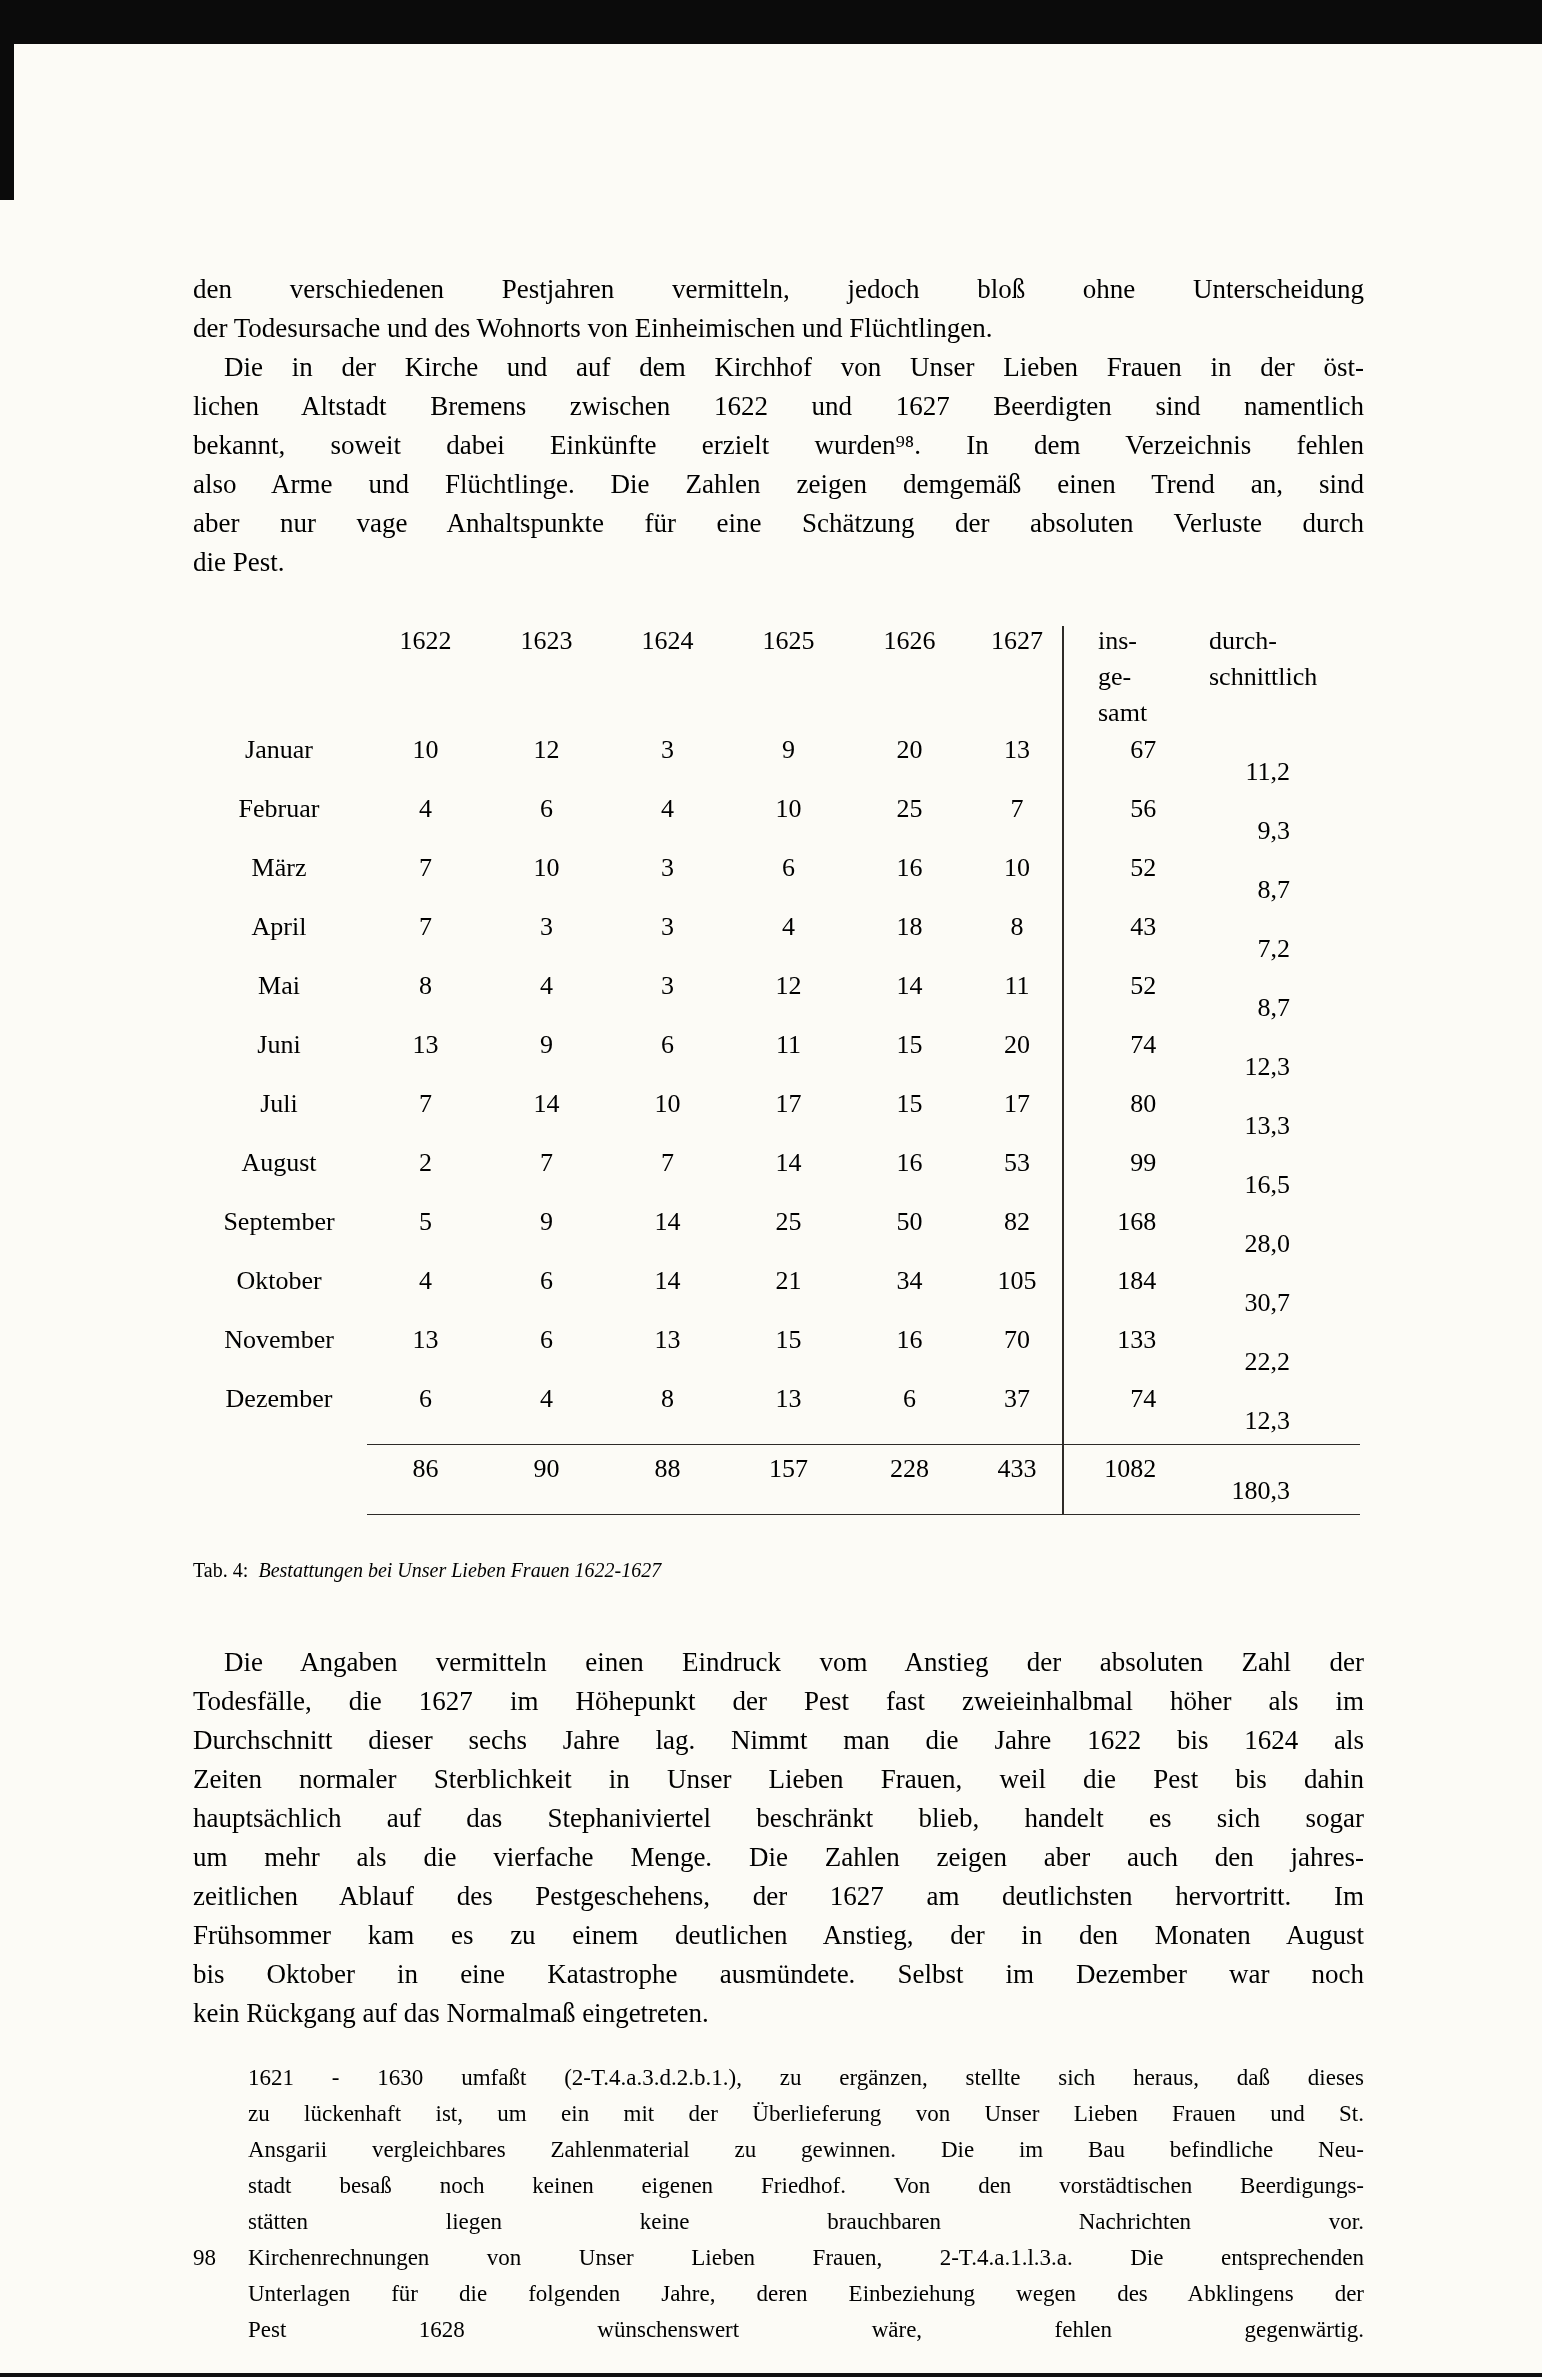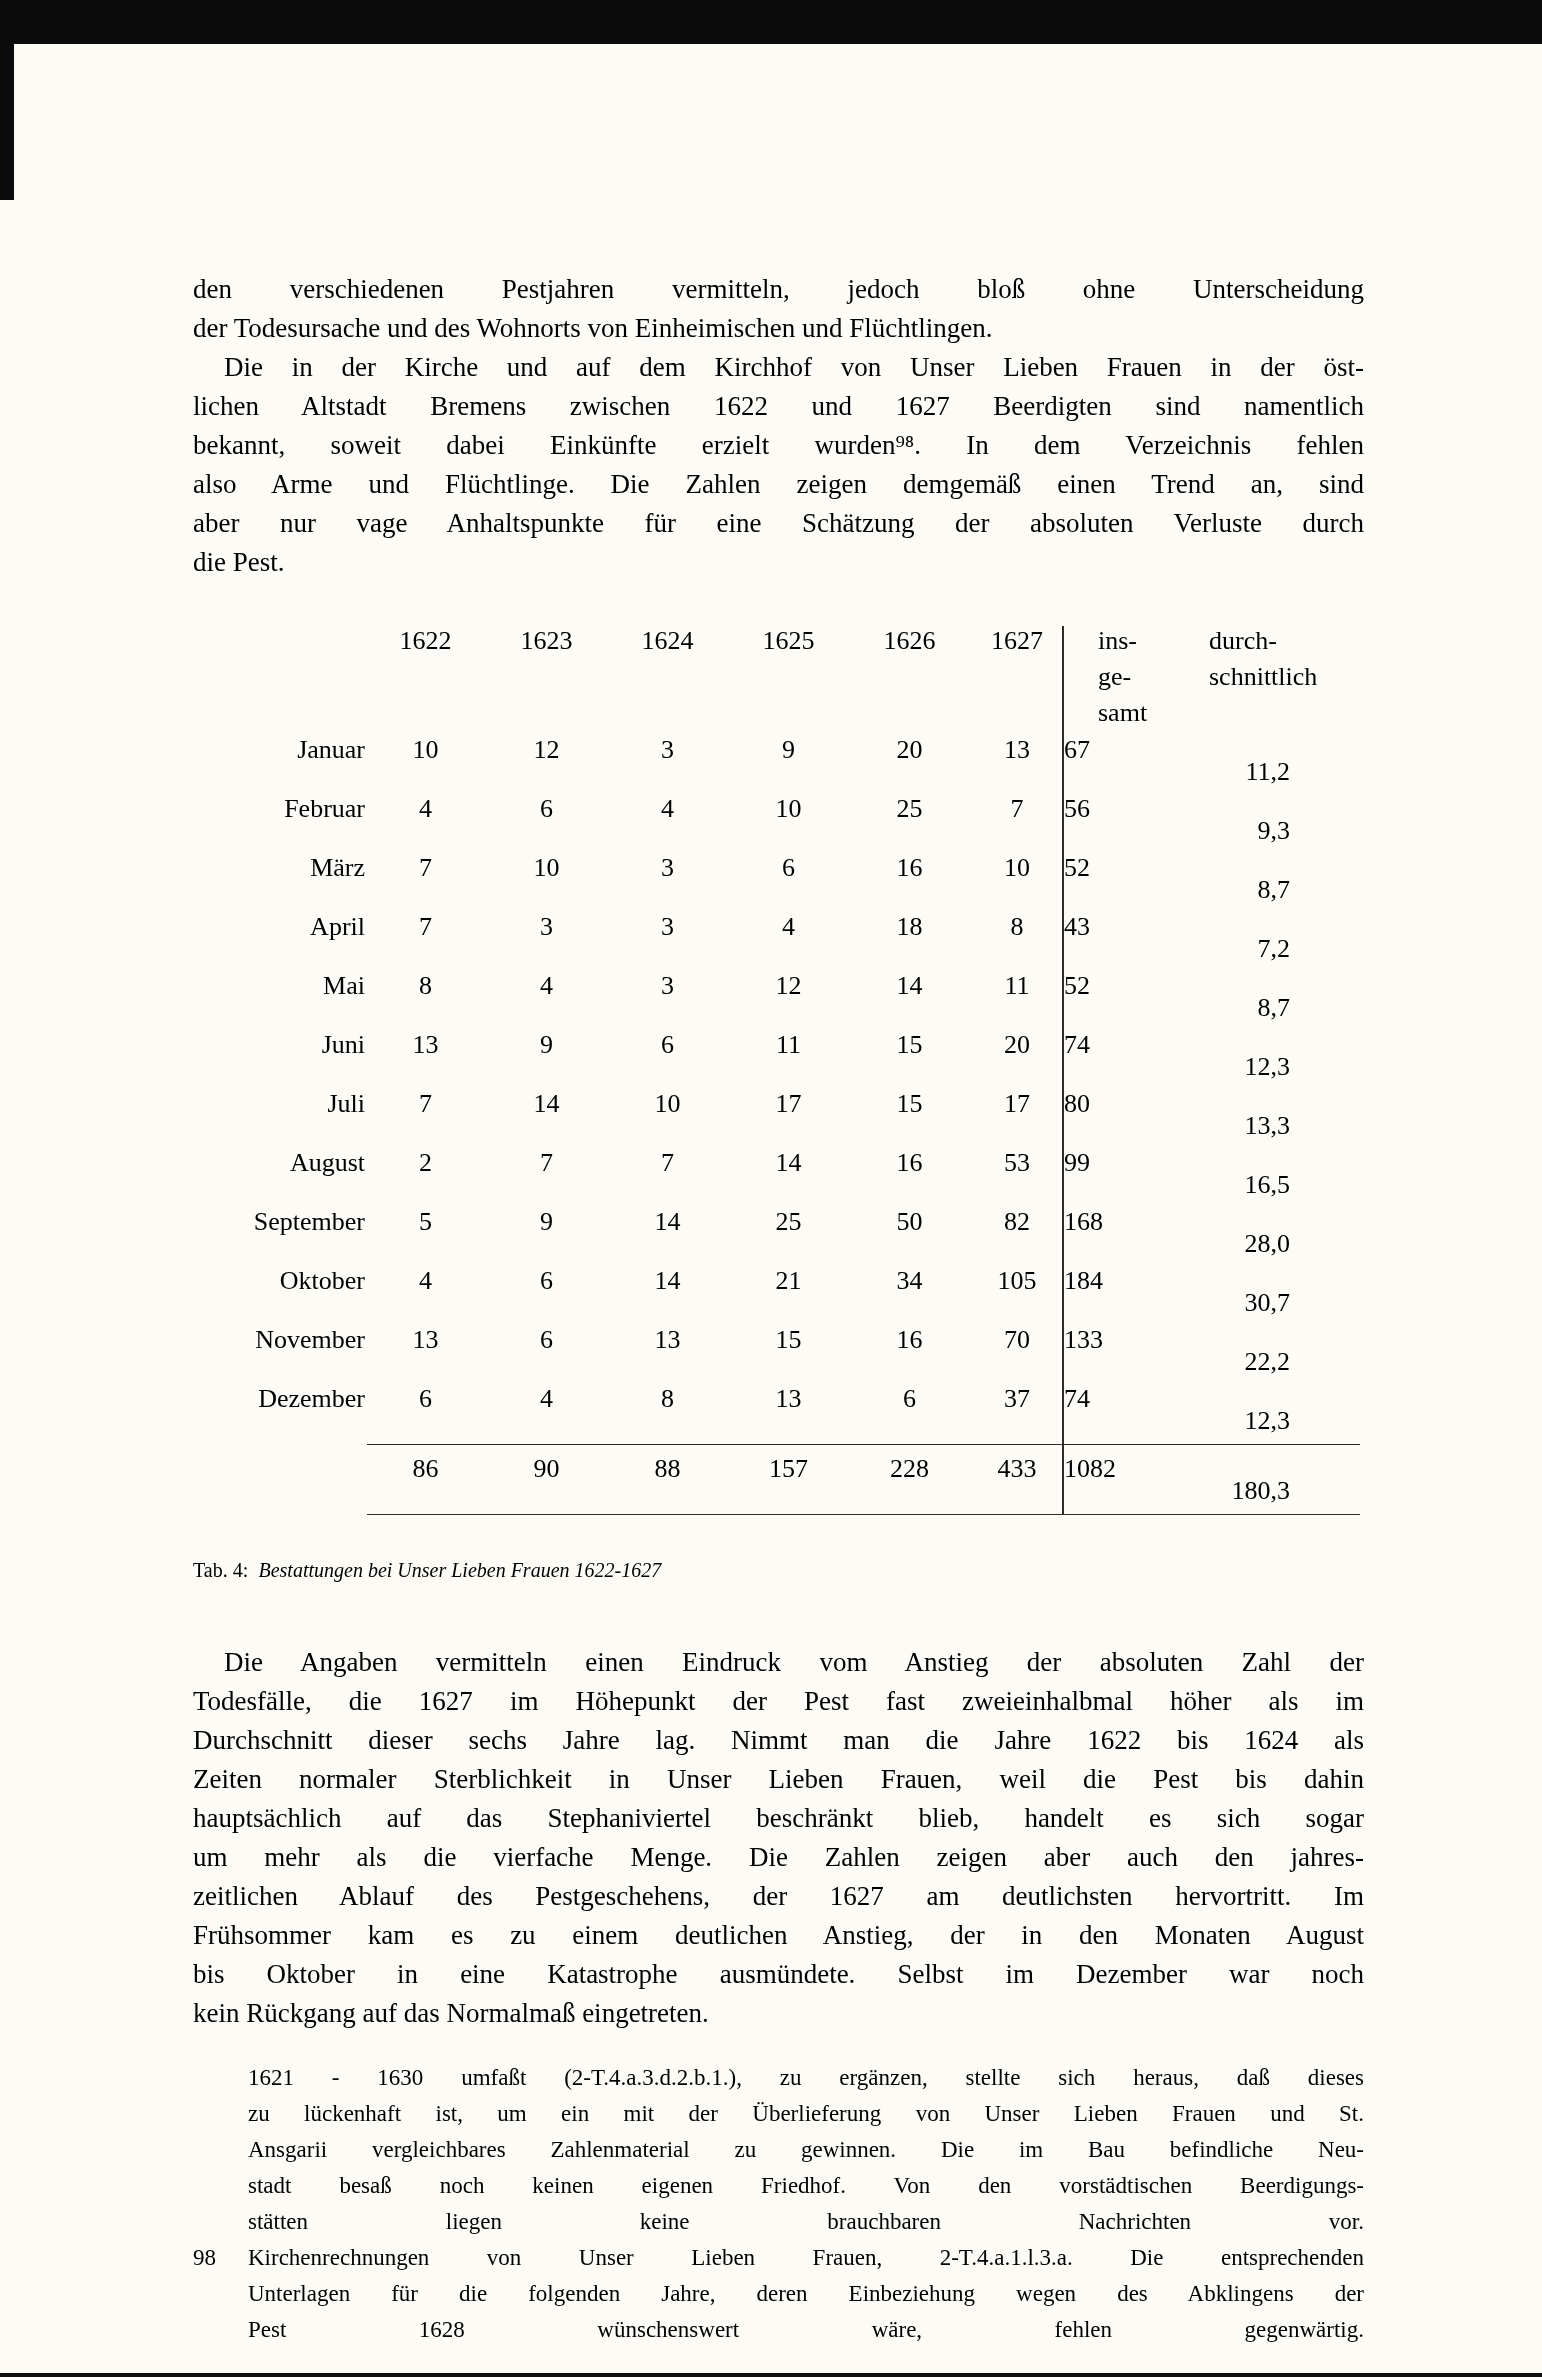--- a/index.html
+++ b/index.html
@@ -21,23 +21,23 @@
 
   .body-text { font-size: 27px; line-height: 39px; }
   .tline { text-align: justify; text-align-last: justify; }
   .para .tline:last-child { text-align-last: left; }
   .indent-first .tline:first-child { text-indent: 31px; }
 
   .table-wrap { position: relative; width: 1167px; margin-top: 41px; font-size: 26px; }
   .trow { display: grid; grid-template-columns: 172px 121px 121px 121px 121px 121px 94px 111px 187px; line-height: 37px; }
   .thead { line-height: 36px; }
   .thead .tcell { align-self: start; }
-  .c-month { text-align: right; }
+  .c-month { text-align: center; }
   .c-year { text-align: center; }
-  .c-total { padding-right: 18.7px; }
+  .c-total { text-align: right; padding-right: 18.7px; }
   .c-avg { text-align: right; padding-right: 72px; margin-top: 22px; }
   .c-total-h, .c-avg-h { text-align: left; padding-left: 34px; }
   .vdivider { position: absolute; left: 869px; top: 3.4px; bottom: 1.7px; width: 1.7px; background: #2e2b28; }
   .hrule { height: 0; border-top: 1.7px solid #2e2b28; margin: 5.1px 0 5.1px 174px; }
 
   .caption { margin-top: 37px; font-size: 20px; line-height: 37px; }
   .cap-prefix { margin-right: 10.2px; }
   .cap-title { font-style: italic; }
 
   .para-analysis { margin-top: 54px; }

